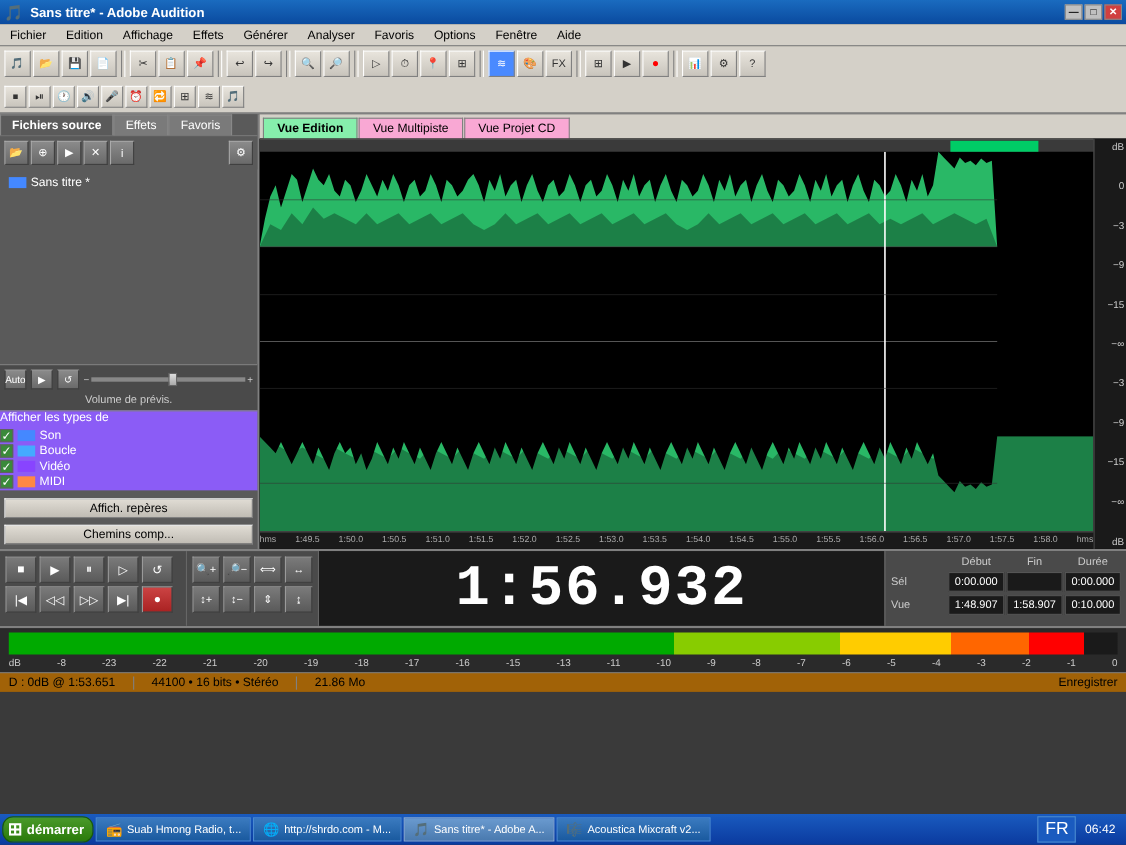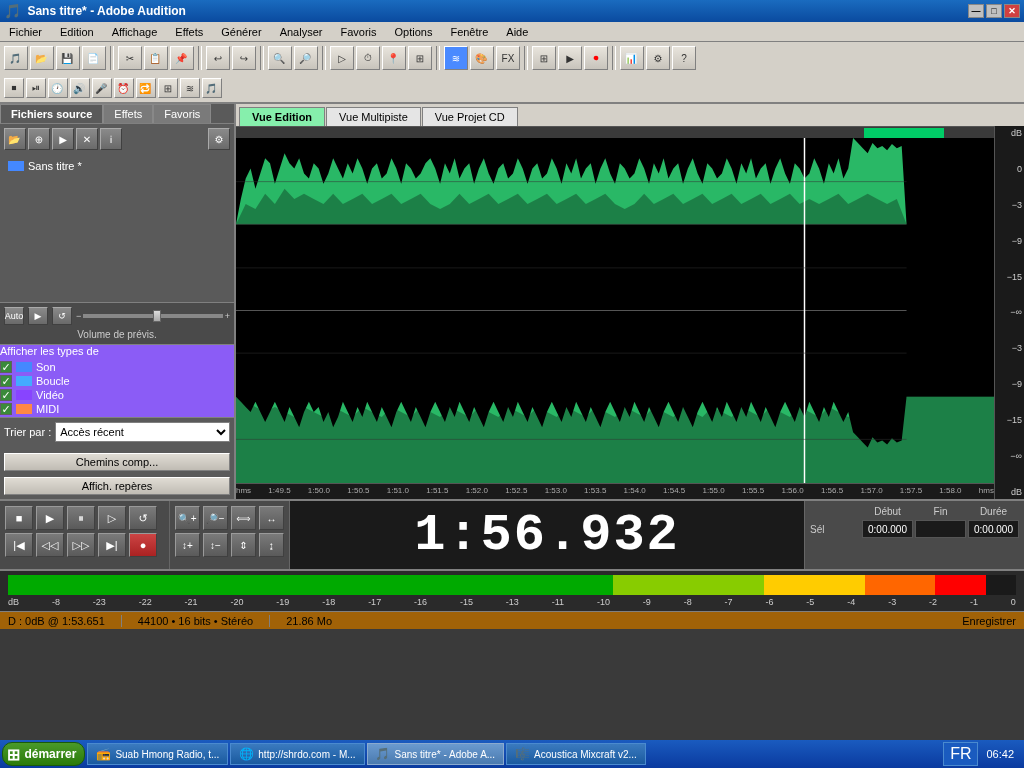--- a/index.html
+++ b/index.html
@@ -226,21 +226,21 @@
       flex-direction: column;
     }
     #view-tabs {
       display: flex;
       background: #d4d0c8;
       padding: 3px 3px 0;
       gap: 1px;
     }
     .view-tab {
       padding: 3px 12px;
-      background: #e5e5e5;
+      background: #f9a8d4;
       border: 1px solid #808080;
       border-bottom: none;
       cursor: pointer;
       font-size: 11px;
       color: #000;
     }
     .view-tab.active {
       background: #86efac;
       font-weight: bold;
     }
@@ -652,29 +652,23 @@
         <div class="filter-checkbox">✓</div>
         <span class="filter-icon" style="background:#8844ff;"></span>
         <span>Vidéo</span>
       </div>
       <div class="filter-item">
         <div class="filter-checkbox">✓</div>
         <span class="filter-icon" style="background:#ff8844;"></span>
         <span>MIDI</span>
       </div>
     </div>
-    <div id="sort-area">
-      <span>Trier par :</span>
-      <select id="sort-select">
-        <option>Accès récent</option>
-      </select>
-    </div>
     <div style="padding:4px;background:#5a5a5a;display:flex;flex-direction:column;gap:3px;">
+      <button id="afficher-btn">Affich. repères</button>
       <button id="chemins-btn">Chemins comp...</button>
-      <button id="afficher-btn">Affich. repères</button>
     </div>
   </div>
 
   <div id="right-panel">
     <div id="view-tabs">
       <div class="view-tab active">Vue Edition</div>
       <div class="view-tab">Vue Multipiste</div>
       <div class="view-tab">Vue Projet CD</div>
     </div>
     <div id="waveform-container" style="flex:1;position:relative;">
@@ -820,20 +814,26 @@
       <span></span>
       <span class="pos-header">Début</span>
       <span class="pos-header">Fin</span>
       <span class="pos-header">Durée</span>
     </div>
     <div class="pos-row">
       <span class="pos-label">Sél</span>
       <div class="pos-value">0:00.000</div>
       <div class="pos-value"></div>
       <div class="pos-value">0:00.000</div>
+    </div>
+    <div class="pos-row">
+      <span class="pos-label">Vue</span>
+      <div class="pos-value">1:48.907</div>
+      <div class="pos-value">1:58.907</div>
+      <div class="pos-value">0:10.000</div>
     </div>
   </div>
 </div>
 
 <div id="vu-area">
   <div id="vu-bar-container"></div>
   <div id="vu-scale">
     <span>dB</span>
     <span>-8</span>
     <span>-23</span>

